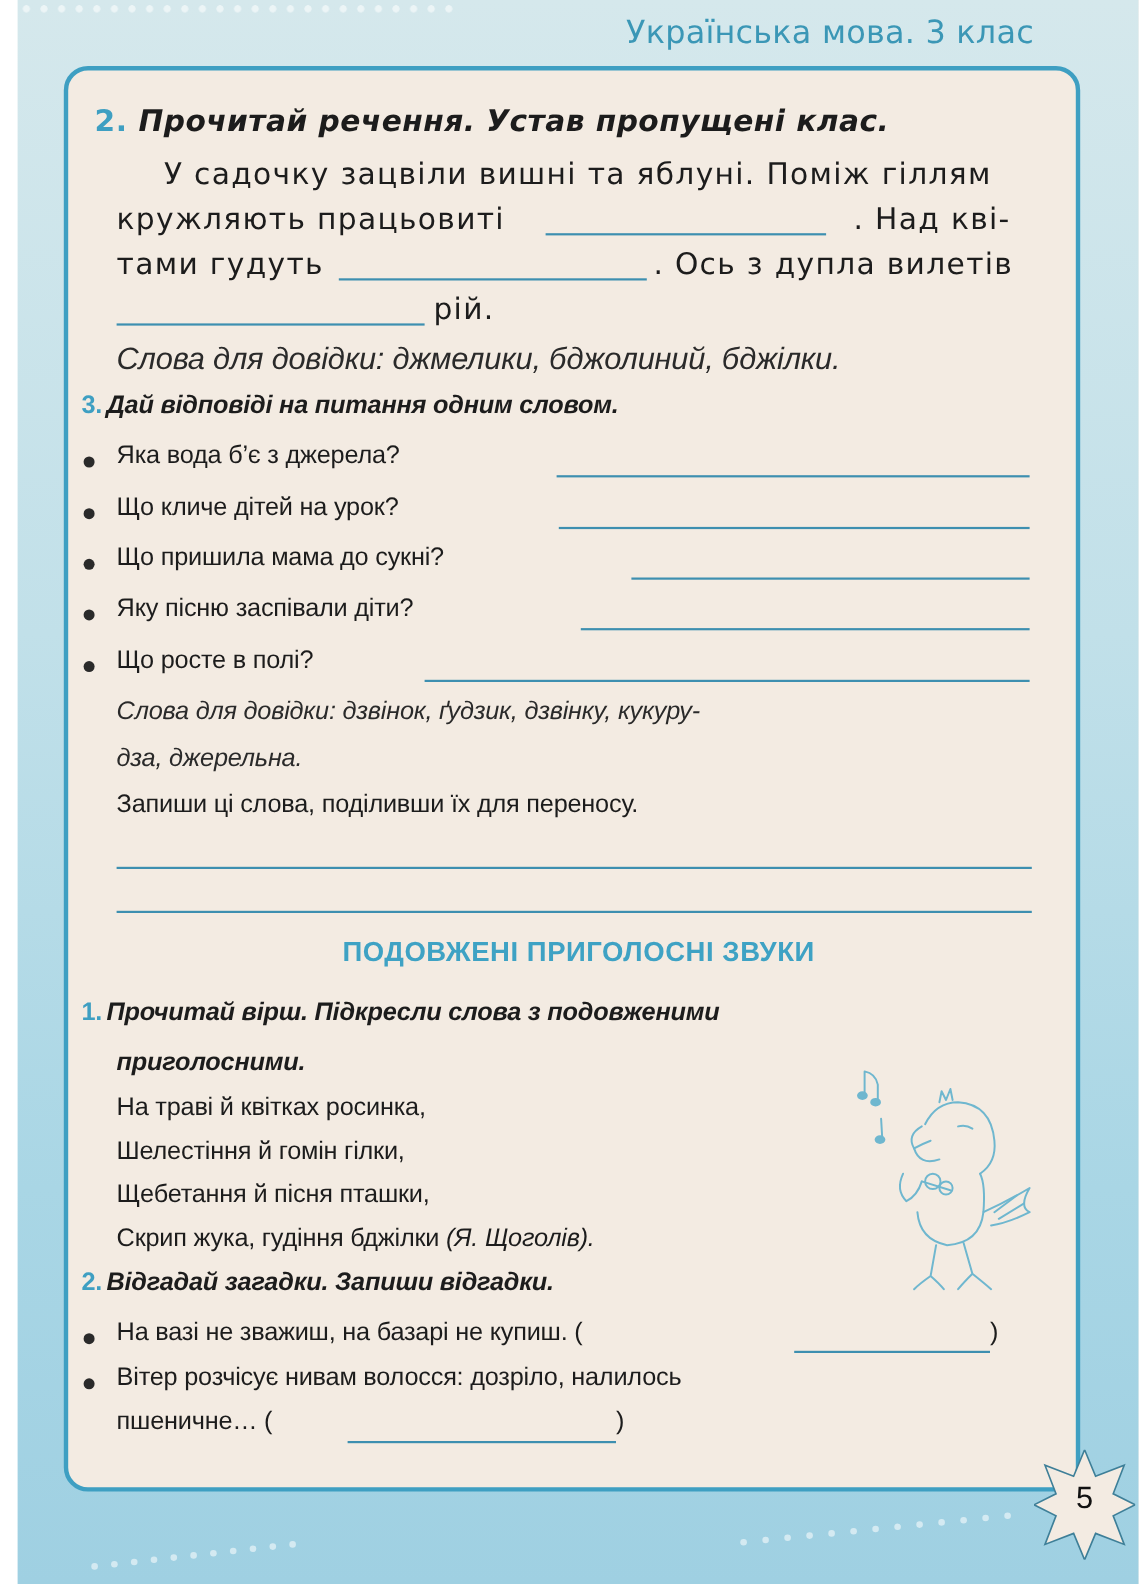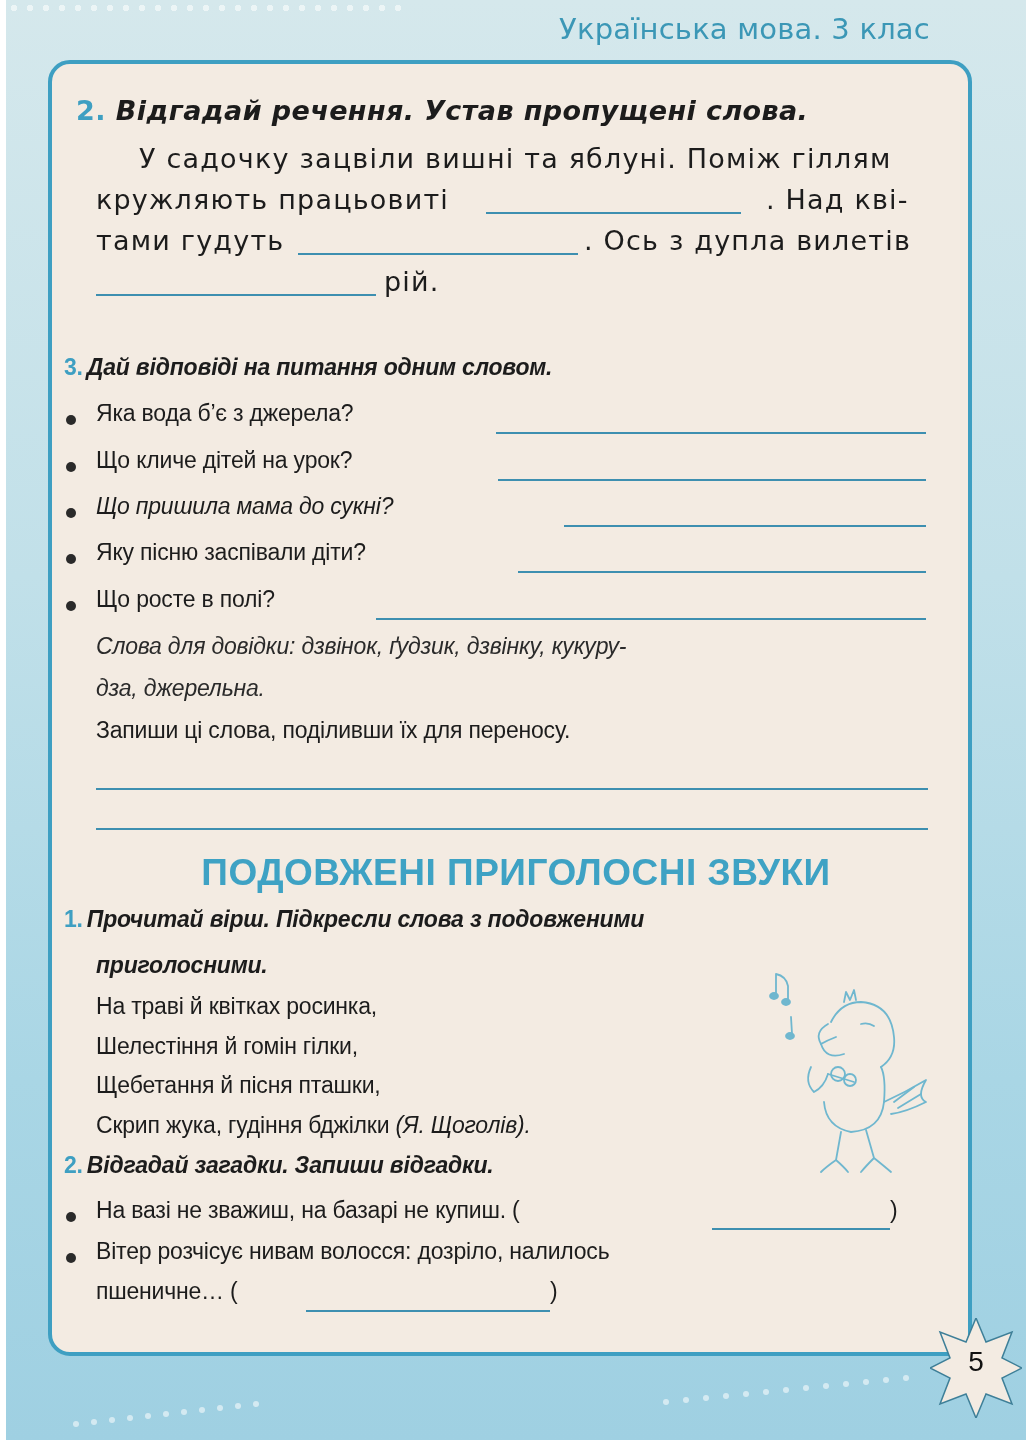--- a/index.html
+++ b/index.html
@@ -2,21 +2,21 @@
 <html><head>
   <meta charset="utf-8">
   <style>
     html, body { margin: 0; padding: 0; }
     body {
       width: 1035px; height: 1440px; position: relative; overflow: hidden;
       background: #ffffff;
       font-family: "DejaVu Sans", "Liberation Sans", sans-serif;
     }
     .page {
-      position: absolute; left: 6px; top: 0; width: 1020px; height: 1440px;
+      position: absolute; left: 16px; top: 0; width: 1020px; height: 1440px;
       background: linear-gradient(180deg, #d5e8ec 0%, #c1e0e9 40%, #a9d6e5 75%, #9fd0e2 100%);
     }
     .dots-top {
       position: absolute; left: 0; top: 2px; width: 400px; height: 12px;
       background-image: radial-gradient(circle, rgba(255,255,255,0.55) 3px, transparent 3.5px);
       background-size: 16px 12px;
     }
     .running-head {
       position: absolute; right: 96px; top: 12px;
       color: #3b97b6; font-size: 29px; letter-spacing: 0.2px;
@@ -32,21 +32,21 @@
     .cond { font-family: "Liberation Sans", sans-serif; font-size: 23px; letter-spacing: -0.2px; }
     .italic { font-style: italic; }
     .bold-italic { font-weight: bold; font-style: italic; }
     .task-title { font-size: 27px; font-weight: bold; font-style: italic; letter-spacing: 0.4px; }
     .task-num { color: #3e9fc2; font-weight: bold; font-style: normal; margin-right: 10px; }
     .blank { position: absolute; border-bottom: 2px solid #3d8fb0; height: 0; }
     .bullet { position: absolute; width: 10px; height: 10px; border-radius: 50%; background: #2a2a2a; }
     .section-heading {
       position: absolute; left: 0; right: 0; text-align: center;
       font-family: "Liberation Sans", sans-serif; font-weight: bold;
-      color: #3ea2c4; font-size: 37px; letter-spacing: 0.5px;
+      color: #3ea2c4; font-size: 25px; letter-spacing: 0.5px;
     }
     .bird { position: absolute; left: 760px; top: 962px; width: 170px; height: 220px; }
     .page-star { position: absolute; left: 924px; top: 1318px; width: 92px; height: 100px; }
     .page-num {
       position: absolute; left: 924px; top: 1346px; width: 92px; text-align: center;
       font-family: "Liberation Sans", sans-serif; font-size: 28px; color: #111;
     }
     .dots-bottom {
       position: absolute; left: 60px; top: 1370px; width: 860px; height: 60px;
     }
@@ -54,46 +54,47 @@
 </head>
 <body>
 
 <div class="page">
   <div class="dots-top"></div>
   <div class="running-head">Українська мова. 3 клас</div>
 
   <div class="card"></div>
 
   <div class="abs task-title" style="left:70px; top:95px;">
-    <span class="task-num">2.</span><span>Відгадай речення. Устав пропущені слова.</span>
+    <span class="task-num">2.</span><span>Прочитай речення. Устав пропущені клас.</span>
   </div>
   <div class="abs body-text" style="left:90px; top:184px;">кружляють працьовиті</div>
   <div class="abs body-text" style="left:133px; top:143px;">У садочку зацвіли вишні та яблуні. Поміж гіллям</div>
   <div class="blank" style="left:480px; top:212px; width:255px;"></div>
   <div class="abs body-text" style="left:760px; top:184px;">. Над кві-</div>
   <div class="abs body-text" style="left:90px; top:225px;">тами гудуть</div>
   <div class="blank" style="left:292px; top:253px; width:280px;"></div>
   <div class="abs body-text" style="left:578px; top:225px;">. Ось з дупла вилетів</div>
   <div class="blank" style="left:90px; top:294px; width:280px;"></div>
   <div class="abs body-text" style="left:378px; top:266px;">рій.</div>
+  <div class="abs cond italic" style="left:90px; top:310px; font-size:28px; color:#2a2a2a;">Слова для довідки: джмелики, бджолиний, бджілки.</div>
 
   <div class="abs cond bold-italic" style="left:58px; top:354px;">
     <span class="task-num" style="margin-right:4px;">3.</span><span>Дай відповіді на питання одним словом.</span>
   </div>
 
   <div class="bullet" style="left:60px; top:415px;"></div>
   <div class="abs cond" style="left:90px; top:400px;">Яка вода б’є з джерела?</div>
   <div class="blank" style="left:490px; top:432px; width:430px;"></div>
 
   <div class="bullet" style="left:60px; top:462px;"></div>
   <div class="abs cond" style="left:90px; top:447px;">Що кличе дітей на урок?</div>
   <div class="blank" style="left:492px; top:479px; width:428px;"></div>
 
   <div class="bullet" style="left:60px; top:508px;"></div>
-  <div class="abs cond" style="left:90px; top:493px;font-style:italic;">Що пришила мама до сукні?</div>
+  <div class="abs cond" style="left:90px; top:493px;">Що пришила мама до сукні?</div>
   <div class="blank" style="left:558px; top:525px; width:362px;"></div>
 
   <div class="bullet" style="left:60px; top:554px;"></div>
   <div class="abs cond" style="left:90px; top:539px;">Яку пісню заспівали діти?</div>
   <div class="blank" style="left:512px; top:571px; width:408px;"></div>
 
   <div class="bullet" style="left:60px; top:601px;"></div>
   <div class="abs cond" style="left:90px; top:586px;">Що росте в полі?</div>
   <div class="blank" style="left:370px; top:618px; width:550px;"></div>
 

